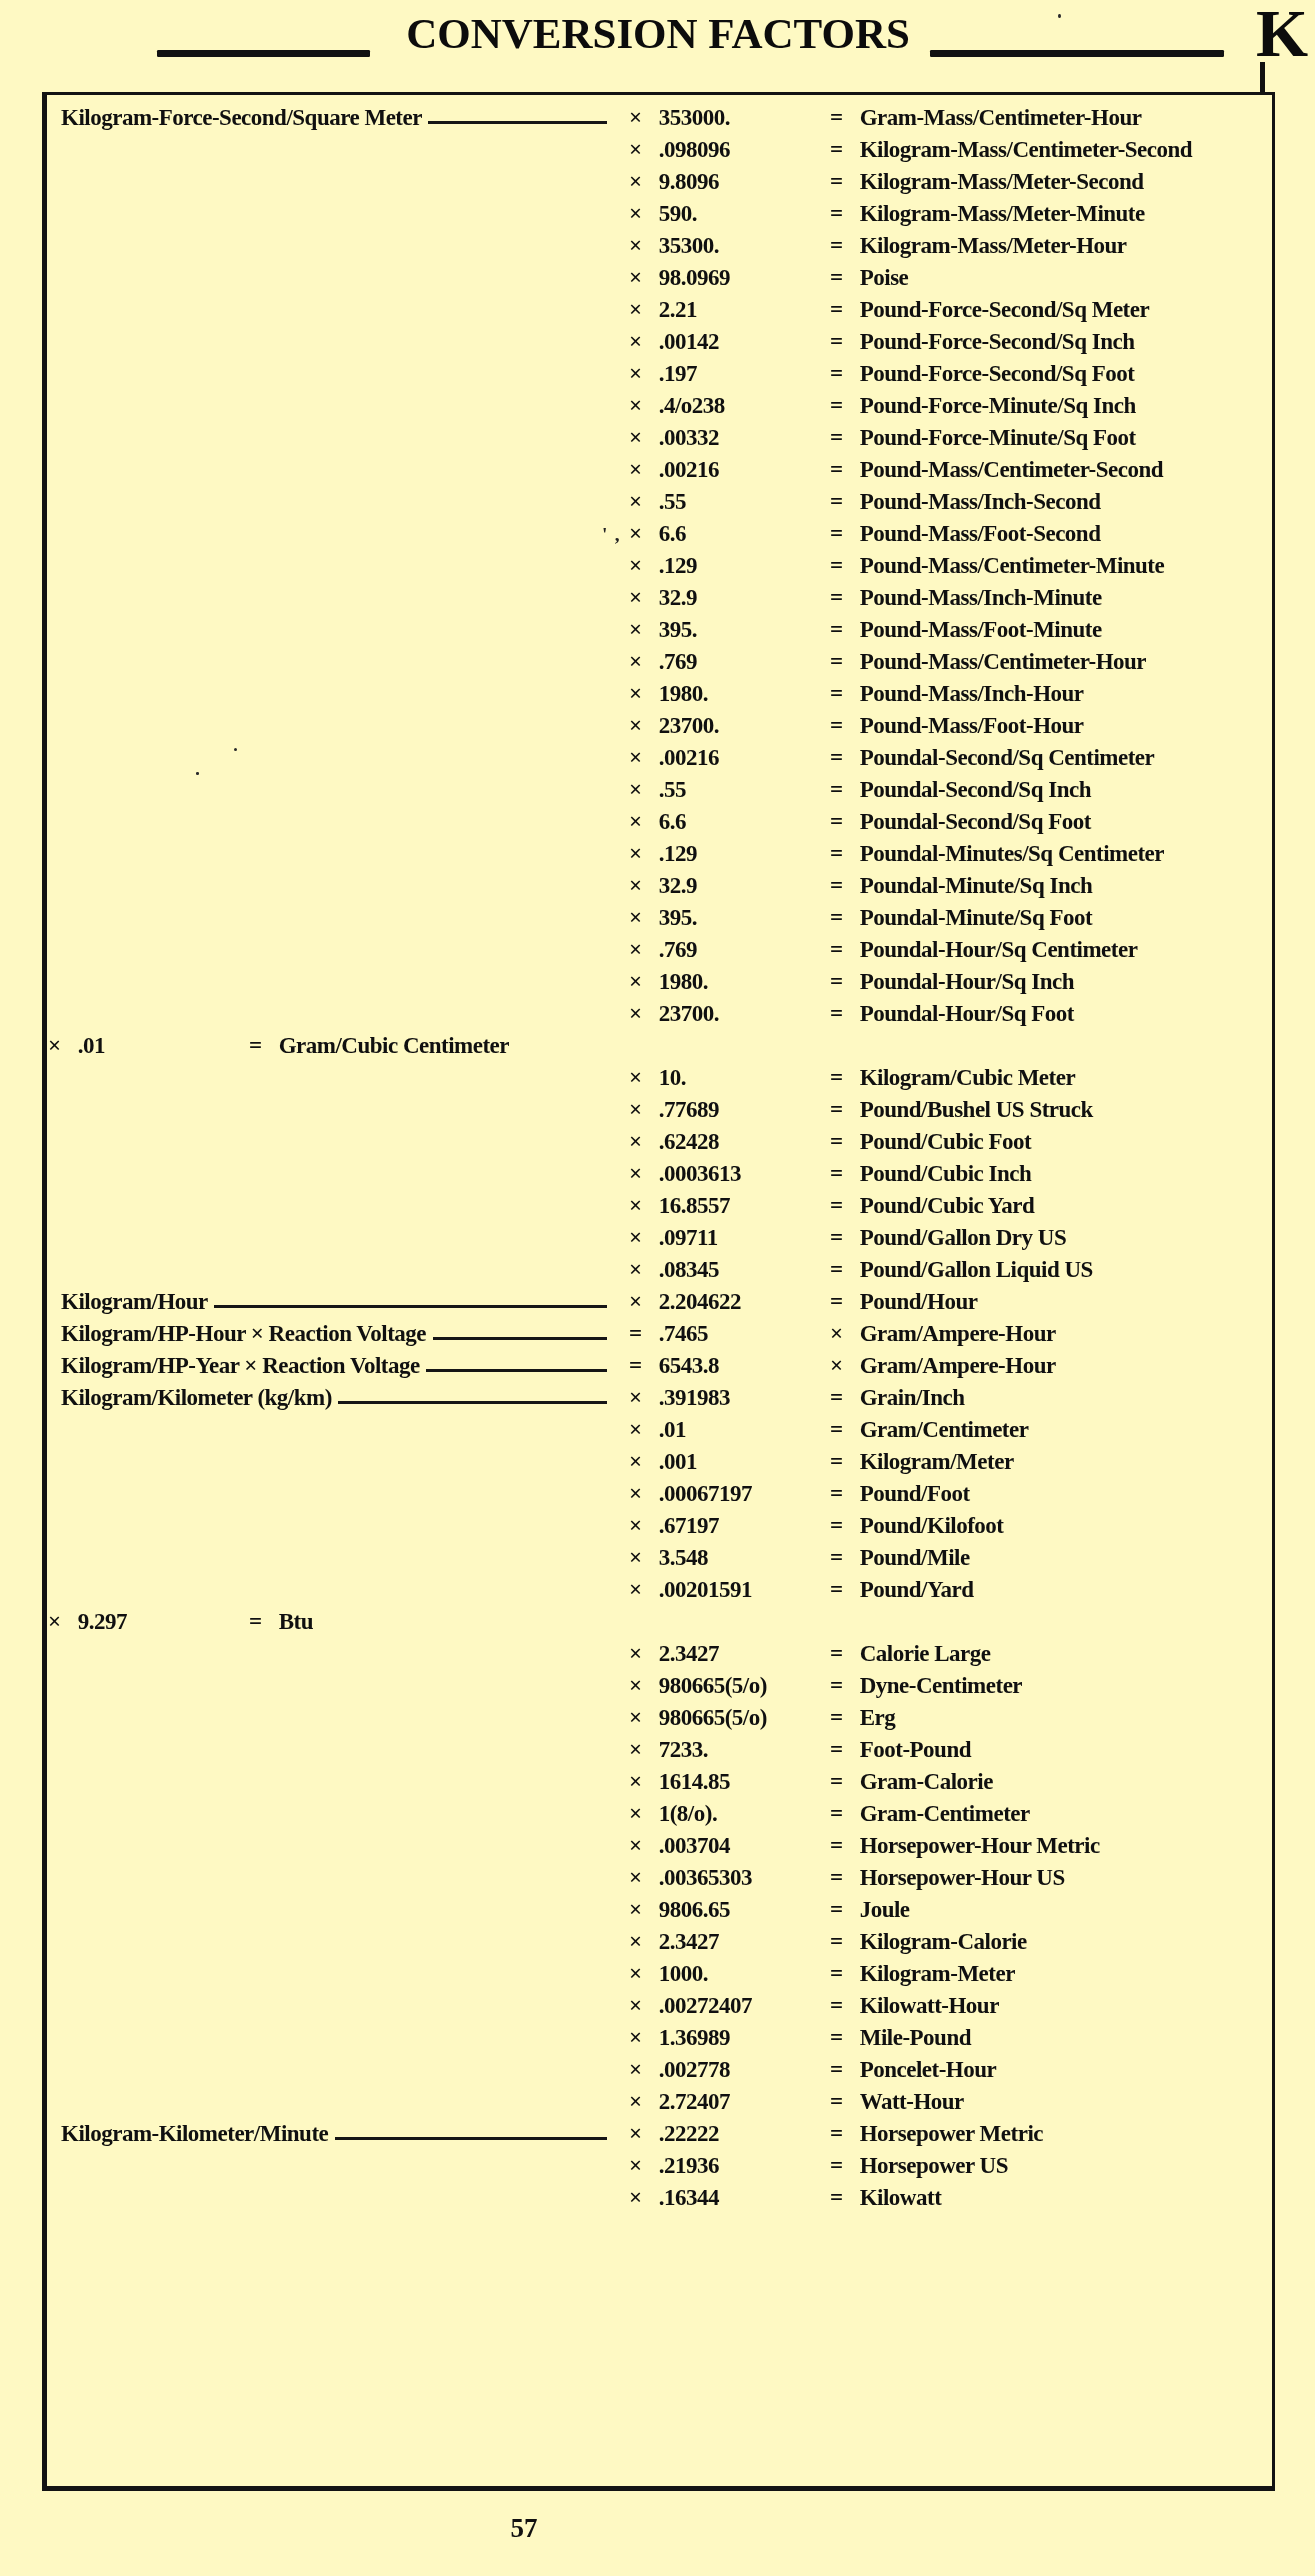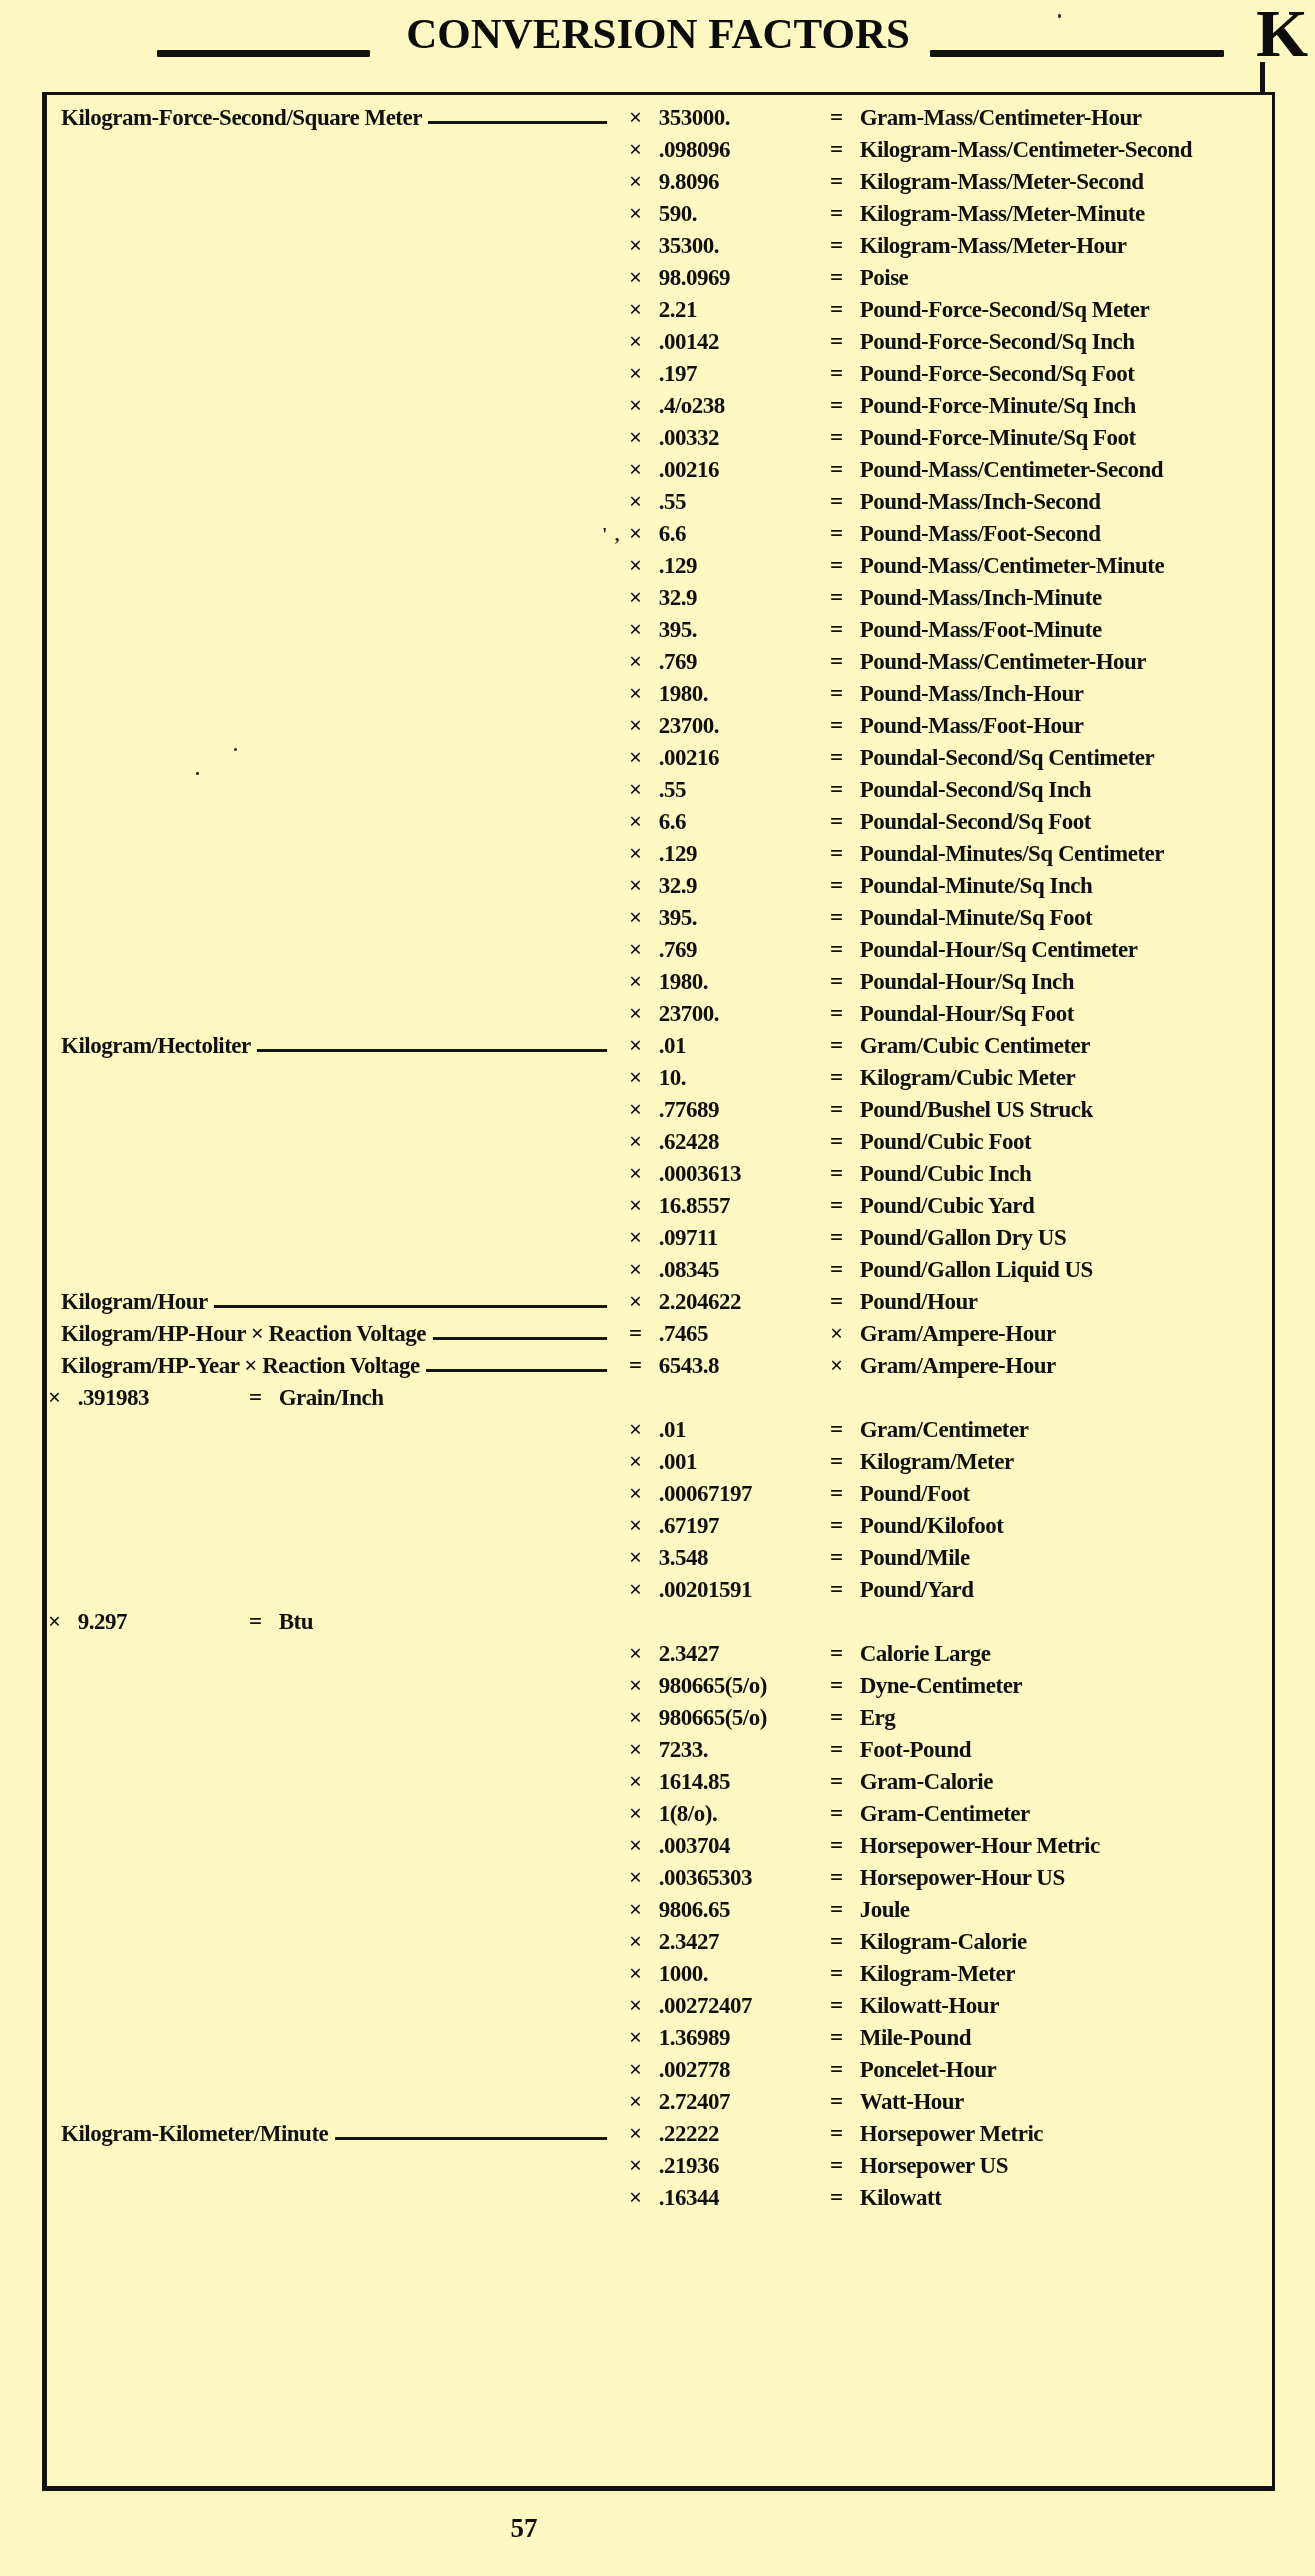--- a/index.html
+++ b/index.html
@@ -526,24 +526,20 @@
       <span class="op">×</span>
       <span class="num">23700.</span>
     </div>
     <div class="c-result">
       <span class="op">=</span>
       <span class="res">Poundal-Hour/Sq Foot</span>
     </div>
   </div>
 
   <div class="row">
-    <div class="c-label">
-      <span class="lbl">Kilogram/Hectoliter</span>
-      <span class="fill"></span>
-    </div>
     <div class="c-factor">
       <span class="op">×</span>
       <span class="num">.01</span>
     </div>
     <div class="c-result">
       <span class="op">=</span>
       <span class="res">Gram/Cubic Centimeter</span>
     </div>
   </div>
 
@@ -691,20 +687,24 @@
       <span class="op">=</span>
       <span class="num">6543.8</span>
     </div>
     <div class="c-result">
       <span class="op">×</span>
       <span class="res">Gram/Ampere-Hour</span>
     </div>
   </div>
 
   <div class="row">
+    <div class="c-label">
+      <span class="lbl">Kilogram/Kilometer (kg/km)</span>
+      <span class="fill"></span>
+    </div>
     <div class="c-factor">
       <span class="op">×</span>
       <span class="num">.391983</span>
     </div>
     <div class="c-result">
       <span class="op">=</span>
       <span class="res">Grain/Inch</span>
     </div>
   </div>
 

